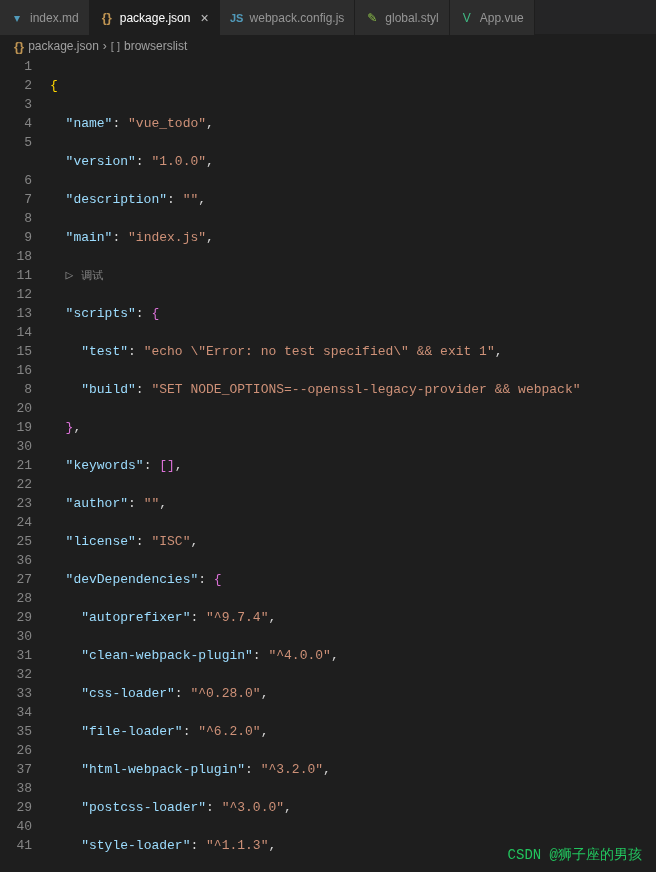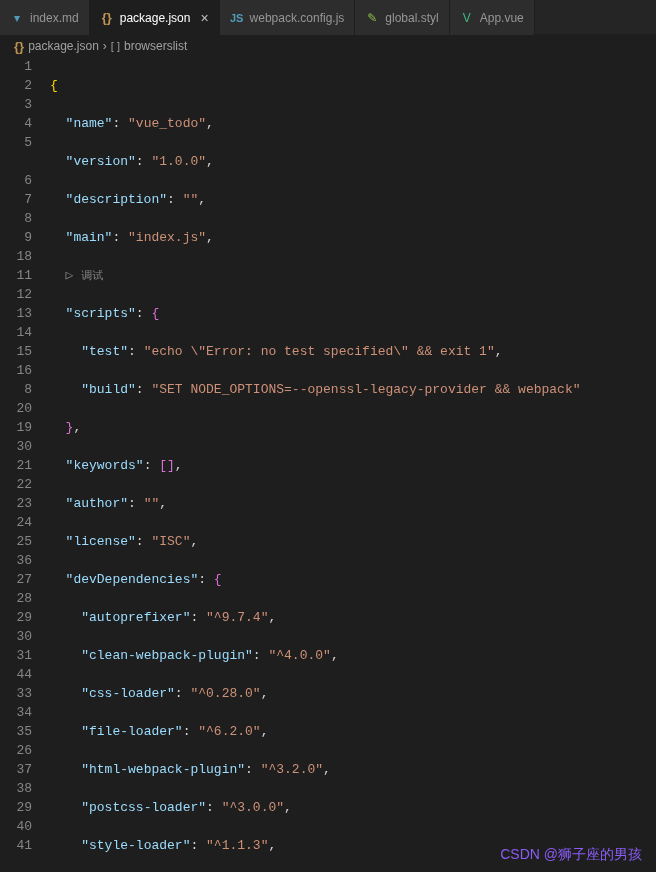--- a/index.html
+++ b/index.html
@@ -65,23 +65,23 @@
 .p { color: #da70d6; }
 .k { color: #9cdcfe; }
 .s { color: #ce9178; }
 .w { color: #d4d4d4; }
 .debug { color: #888; font-size: 11px; }
 .debug-arrow { color: #888; }
 .watermark {
   position: absolute;
   bottom: 8px;
   right: 14px;
-  color: #8b5cf6;
+  color: #22c55e;
   font-size: 14px;
-  font-family: Liberation Sans, sans-serif;
+  font-family: Liberation Mono, monospace;
 }
 .icon-brackets { color: #c09553; font-weight: bold; font-size: 13px; }
 .icon-js { color: #519aba; font-weight: bold; font-size: 11px; }
 .icon-styl { color: #8dc149; }
 .icon-vue { color: #41b883; }
 .icon-md { color: #519aba; }
 .arr-icon { color: #9a9a9a; font-size: 11px; }
 </style>
 </head>
 <body>
@@ -145,21 +145,21 @@
       <div class="ln">22</div>
       <div class="ln">23</div>
       <div class="ln">24</div>
       <div class="ln">25</div>
       <div class="ln">36</div>
       <div class="ln">27</div>
       <div class="ln">28</div>
       <div class="ln">29</div>
       <div class="ln">30</div>
       <div class="ln">31</div>
-      <div class="ln">44</div>
+      <div class="ln">32</div>
       <div class="ln">33</div>
       <div class="ln">34</div>
       <div class="ln">35</div>
       <div class="ln">26</div>
       <div class="ln">37</div>
       <div class="ln">38</div>
       <div class="ln">29</div>
       <div class="ln">40</div>
       <div class="ln">41</div>
     </div>

